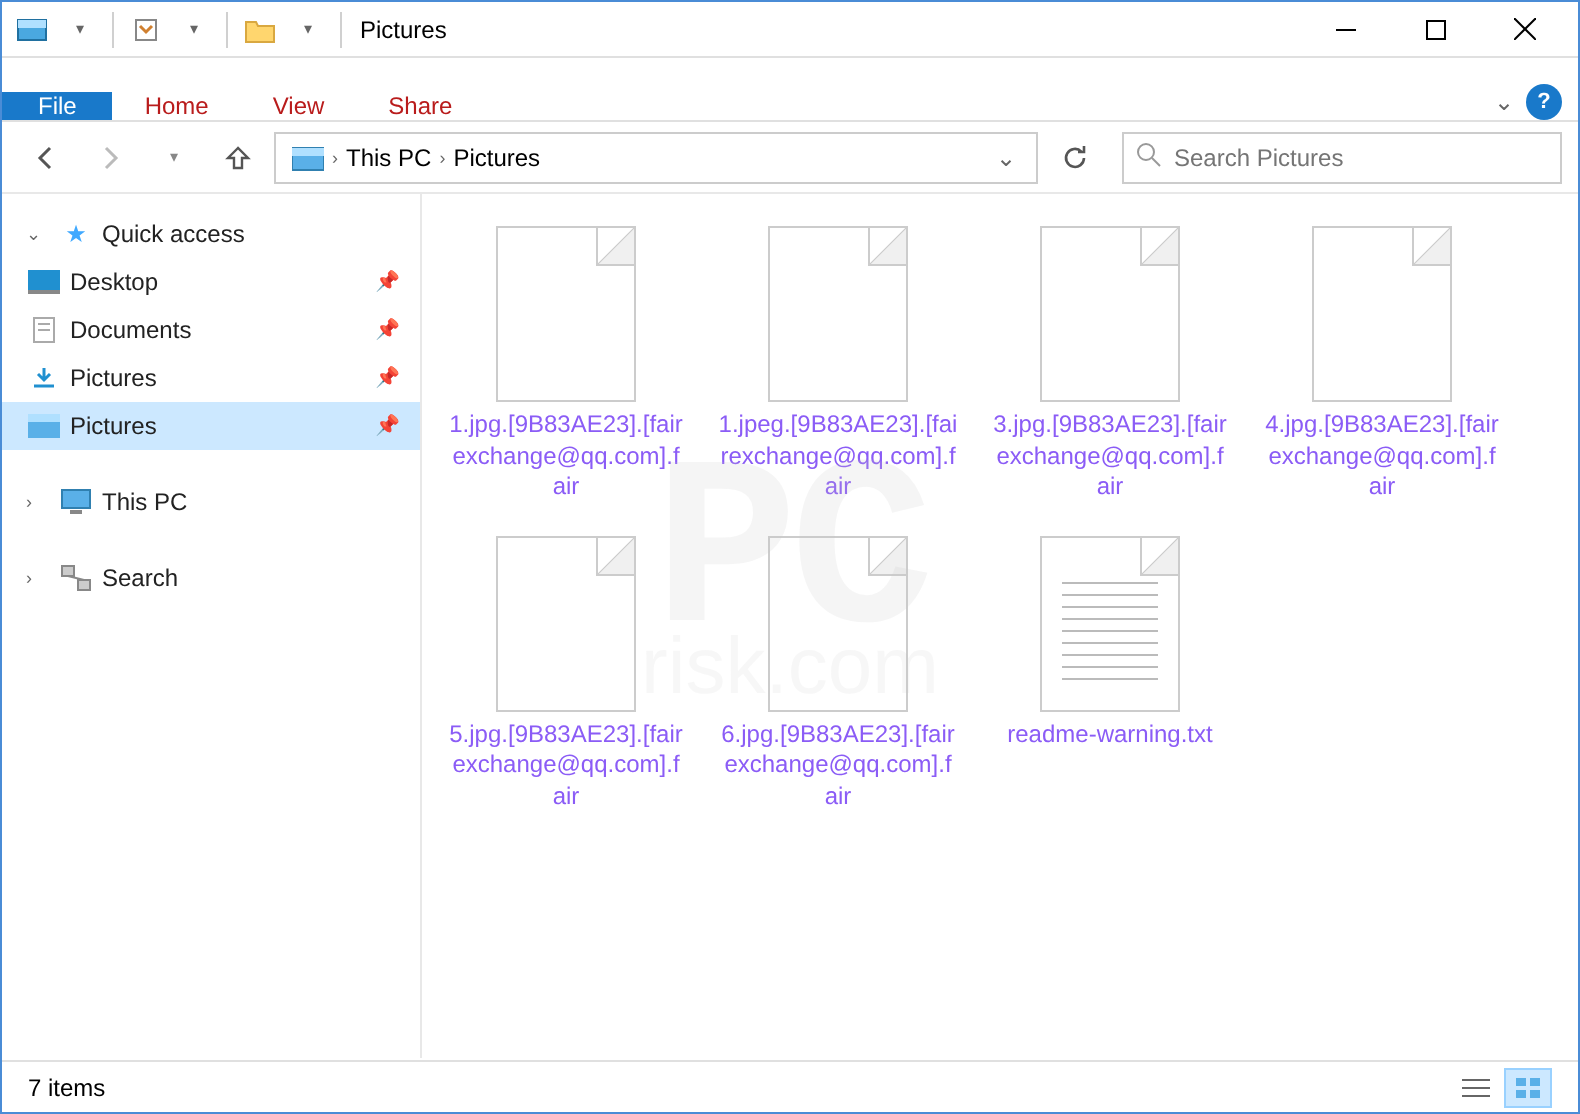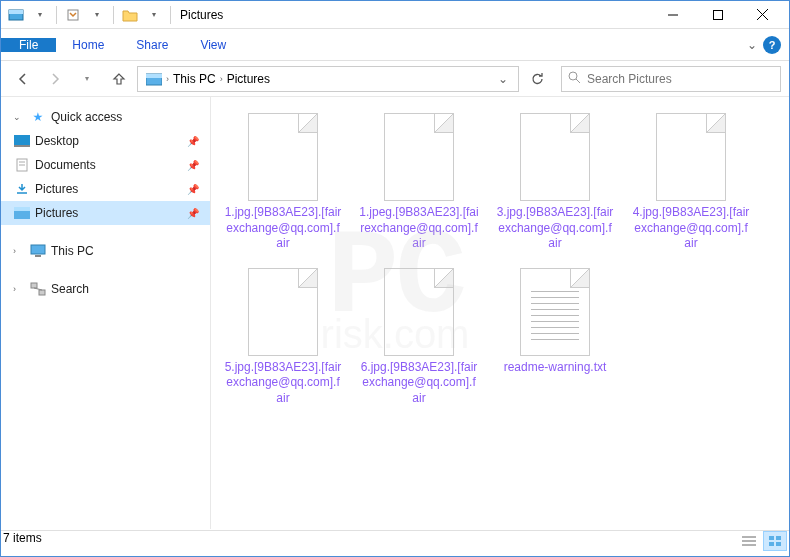--- a/index.html
+++ b/index.html
@@ -4,23 +4,23 @@
 <style>
 *{box-sizing:border-box;margin:0;padding:0;font-family:"Segoe UI",Tahoma,sans-serif;font-size:12px}
 body{width:790px;height:557px;background:#fff;border:1px solid #4a8cd6;overflow:hidden;position:relative}
 .titlebar{height:28px;background:#fff;display:flex;align-items:center;padding:0 4px;border-bottom:1px solid #e0e0e0}
 .titlebar .qat{display:flex;align-items:center;gap:2px}
 .titlebar .qat-icon{width:22px;height:22px;display:flex;align-items:center;justify-content:center}
 .titlebar .sep{width:1px;height:18px;background:#d0d0d0;margin:0 3px}
 .titlebar .title{margin-left:6px;color:#000}
 .titlebar .winbtns{margin-left:auto;display:flex}
 .titlebar .winbtn{width:45px;height:28px;display:flex;align-items:center;justify-content:center;color:#000}
-.ribbon{height:32px;background:#fff;display:flex;align-items:center;border-bottom:1px solid #e0e0e0}
+.ribbon{height:32px;background:#fff;display:flex;align-items:flex-end;border-bottom:1px solid #e0e0e0}
 .ribbon .file-tab{background:#1979ca;color:#fff;padding:0 18px;display:flex;align-items:center}
-.ribbon .tab{padding:0 16px;display:flex;align-items:center;color:#1d4ed8}
+.ribbon .tab{padding:0 16px;display:flex;align-items:center;color:#b91c1c}
 .ribbon .right{margin-left:auto;display:flex;align-items:center;padding-right:8px;gap:6px}
 .help-icon{width:18px;height:18px;border-radius:50%;background:#1979ca;color:#fff;display:flex;align-items:center;justify-content:center;font-size:11px;font-weight:bold}
 .navbar{height:36px;display:flex;align-items:center;padding:4px 8px;gap:4px;border-bottom:1px solid #e8e8e8}
 .navbtn{width:28px;height:28px;display:flex;align-items:center;justify-content:center;color:#808080}
 .navbtn.enabled{color:#555}
 .breadcrumb{flex:1;height:26px;border:1px solid #ccc;display:flex;align-items:center;padding:0 4px;background:#fff}
 .bc-item{display:flex;align-items:center;padding:0 4px;gap:4px}
 .bc-chev{color:#666;font-size:9px}
 .bc-drop{margin-left:auto;padding:0 6px;color:#666}
 .refresh{width:28px;height:28px;display:flex;align-items:center;justify-content:center}
@@ -35,21 +35,21 @@
 .tree-chev{width:12px;color:#666;font-size:9px}
 .tree-icon{width:18px;display:flex;justify-content:center}
 .pin{margin-left:auto;margin-right:10px;color:#999;font-size:10px}
 .tree-group{margin-bottom:14px}
 .main{flex:1;padding:12px 8px;display:flex;flex-wrap:wrap;align-content:flex-start;gap:8px}
 .file-item{width:128px;display:flex;flex-direction:column;align-items:center;text-align:center;padding:4px}
 .file-icon{width:70px;height:88px;background:#fff;border:1px solid #ccc;position:relative;margin-bottom:4px}
 .file-icon::before{content:"";position:absolute;top:0;right:0;width:18px;height:18px;background:linear-gradient(135deg,#fff 0 48%,#ccc 50%,#f0f0f0 52% 100%);border-left:1px solid #ccc;border-bottom:1px solid #ccc}
 .file-icon.txt::after{content:"";position:absolute;left:10px;right:10px;top:22px;bottom:12px;background:repeating-linear-gradient(to bottom,#bbb 0 1px,transparent 1px 6px)}
 .file-name{font-size:12px;color:#8b5cf6;word-break:break-all;line-height:1.3}
-.statusbar{position:absolute;bottom:0;left:0;right:0;height:26px;border-top:1px solid #e0e0e0;display:flex;align-items:flex-start;padding:0 2px;background:#fff}
+.statusbar{position:absolute;bottom:0;left:0;right:0;height:26px;border-top:1px solid #e0e0e0;display:flex;align-items:center;padding:0 13px;background:#fff}
 .statusbar .views{margin-left:auto;display:flex;gap:2px}
 .view-btn{width:24px;height:20px;border:1px solid transparent;display:flex;align-items:center;justify-content:center}
 .view-btn.active{background:#cce8ff;border-color:#99d1ff}
 .watermark{position:absolute;top:50%;left:50%;transform:translate(-50%,-50%);font-size:120px;font-weight:bold;color:rgba(200,200,200,0.18);pointer-events:none;font-family:Liberation Mono, monospace;letter-spacing:-4px}
 .watermark2{position:absolute;top:60%;left:50%;transform:translate(-50%,-50%);font-size:40px;color:rgba(200,200,200,0.15);pointer-events:none;}
 .star{color:#40a9ff}
 .folder-yellow{color:#ffc040}
 .pc-icon{color:#5ab0e8}
 </style>
 </head>
@@ -98,22 +98,22 @@
           <line x1="0" y1="0" x2="11" y2="11" stroke="#000"></line>
           <line x1="11" y1="0" x2="0" y2="11" stroke="#000"></line>
         </svg>
       </div>
   </div>
 </div>
 
 <div class="ribbon">
   <div class="file-tab">File</div>
   <div class="tab">Home</div>
+  <div class="tab">View</div>
   <div class="tab">Share</div>
-  <div class="tab">View</div>
   <div class="right">
     <span style="color:#666">⌄</span>
     <div class="help-icon">?</div>
   </div>
 </div>
 
 <div class="navbar">
   <div class="navbtn enabled">
       <svg width="16" height="16">
         <path d="M10 3l-5 5l5 5" fill="none" stroke="#555" stroke-width="1.5"></path>

